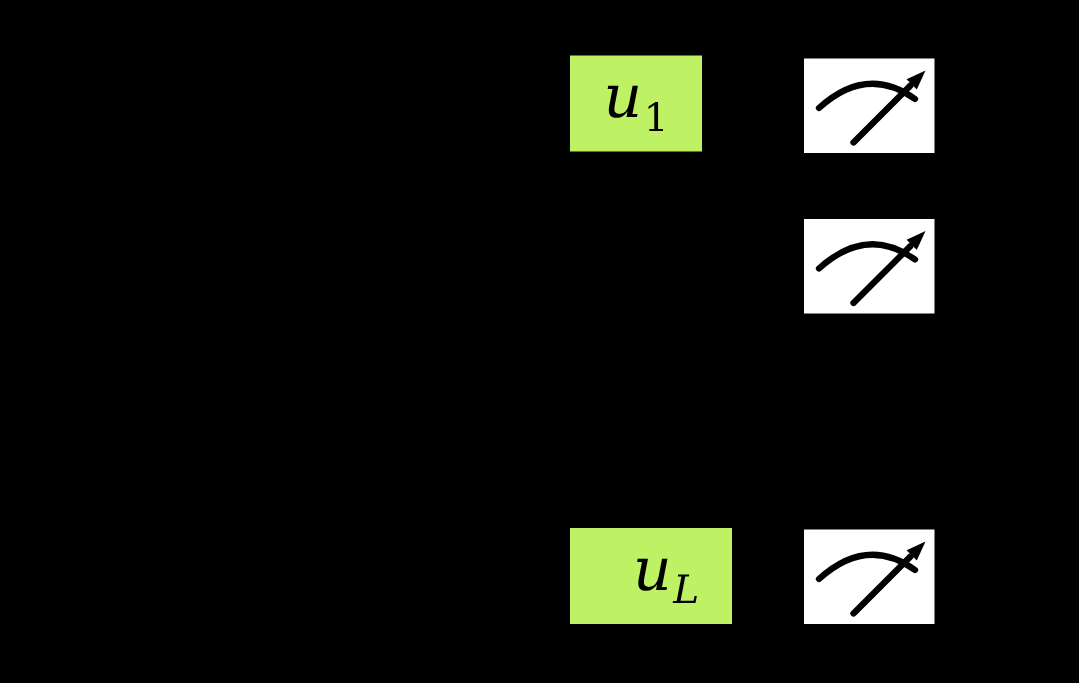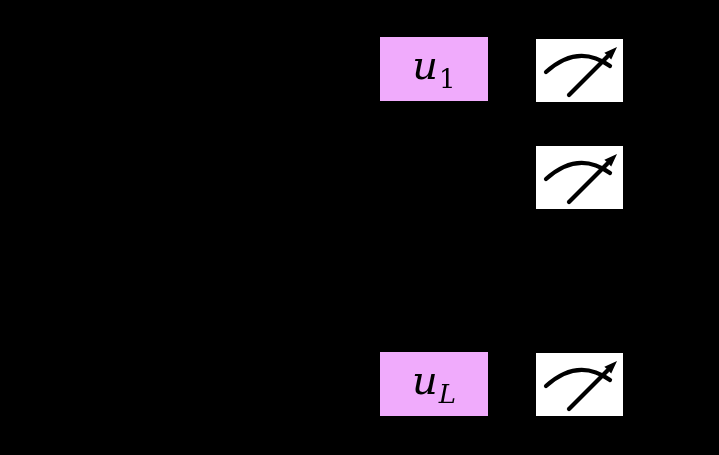--- a/index.html
+++ b/index.html
@@ -11,30 +11,30 @@
   .canvas {
     position: relative;
     width: 719px;
     height: 455px;
     background: #000000;
     overflow: hidden;
   }
   .gate-box {
     position: absolute;
     left: 380px;
-    width: 108px;
+    width: 88px;
     height: 64px;
-    background: #f0abfc;
+    background: #bef264;
     display: flex;
     align-items: center;
     justify-content: center;
   }
   .gate-box.row1 { top: 37px; }
   .gate-box.row2 { top: 144px; }
-  .gate-box.row3 { top: 352px; }
+  .gate-box.row3 { top: 352px; padding-left: 20px; }
   .gate-label {
     color: #000;
     font-size: 40px;
     font-style: italic;
     line-height: 1;
     white-space: nowrap;
     transform: translateY(-4px);
   }
   .gate-label .base {
     font-style: italic;

